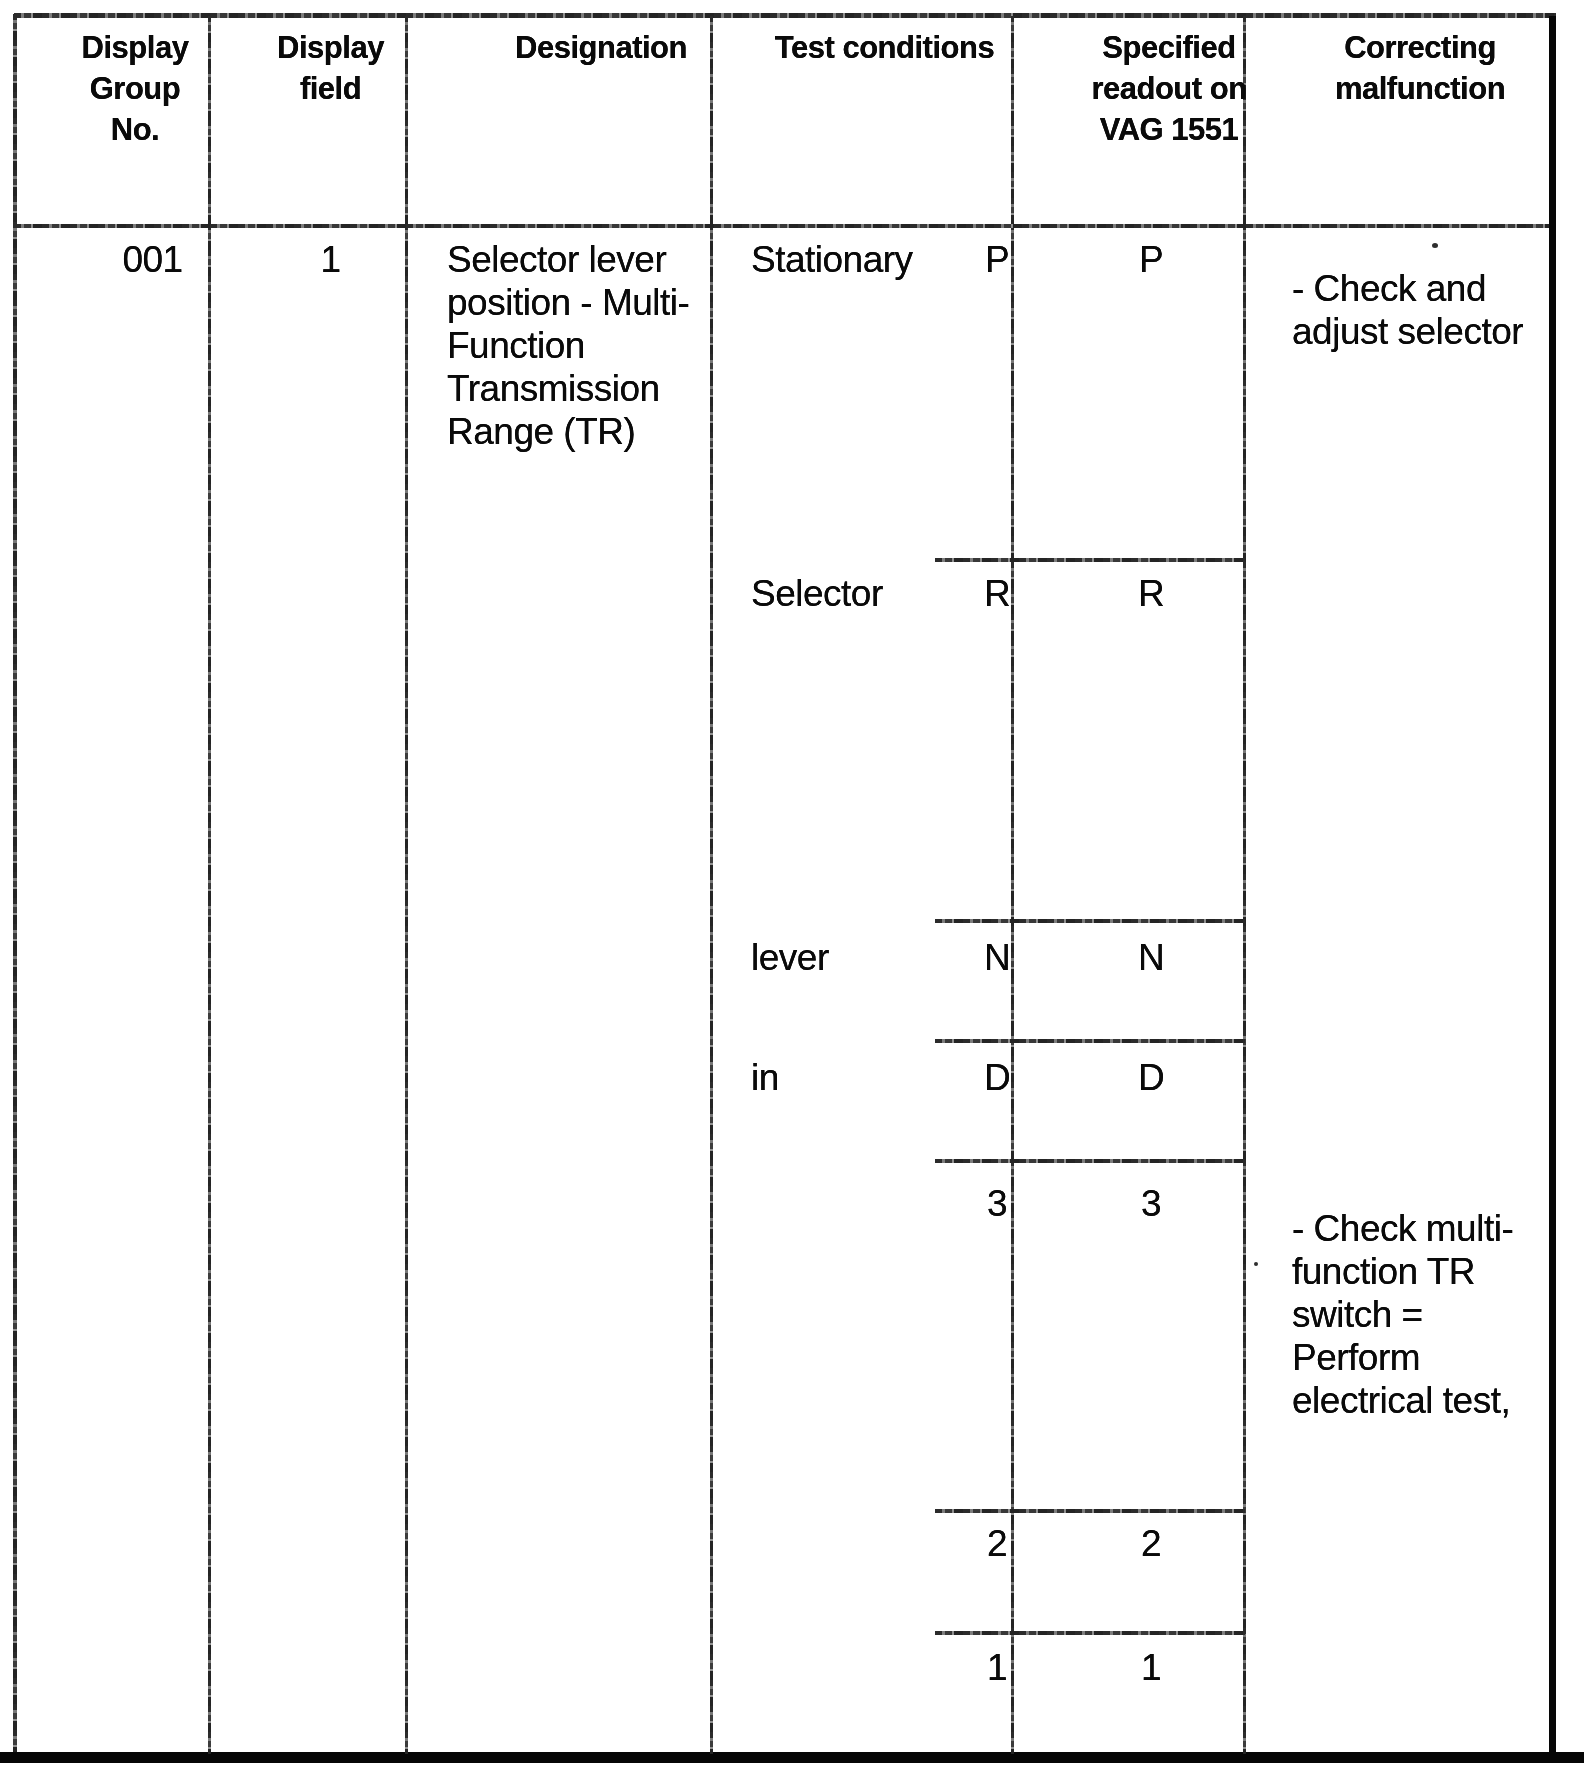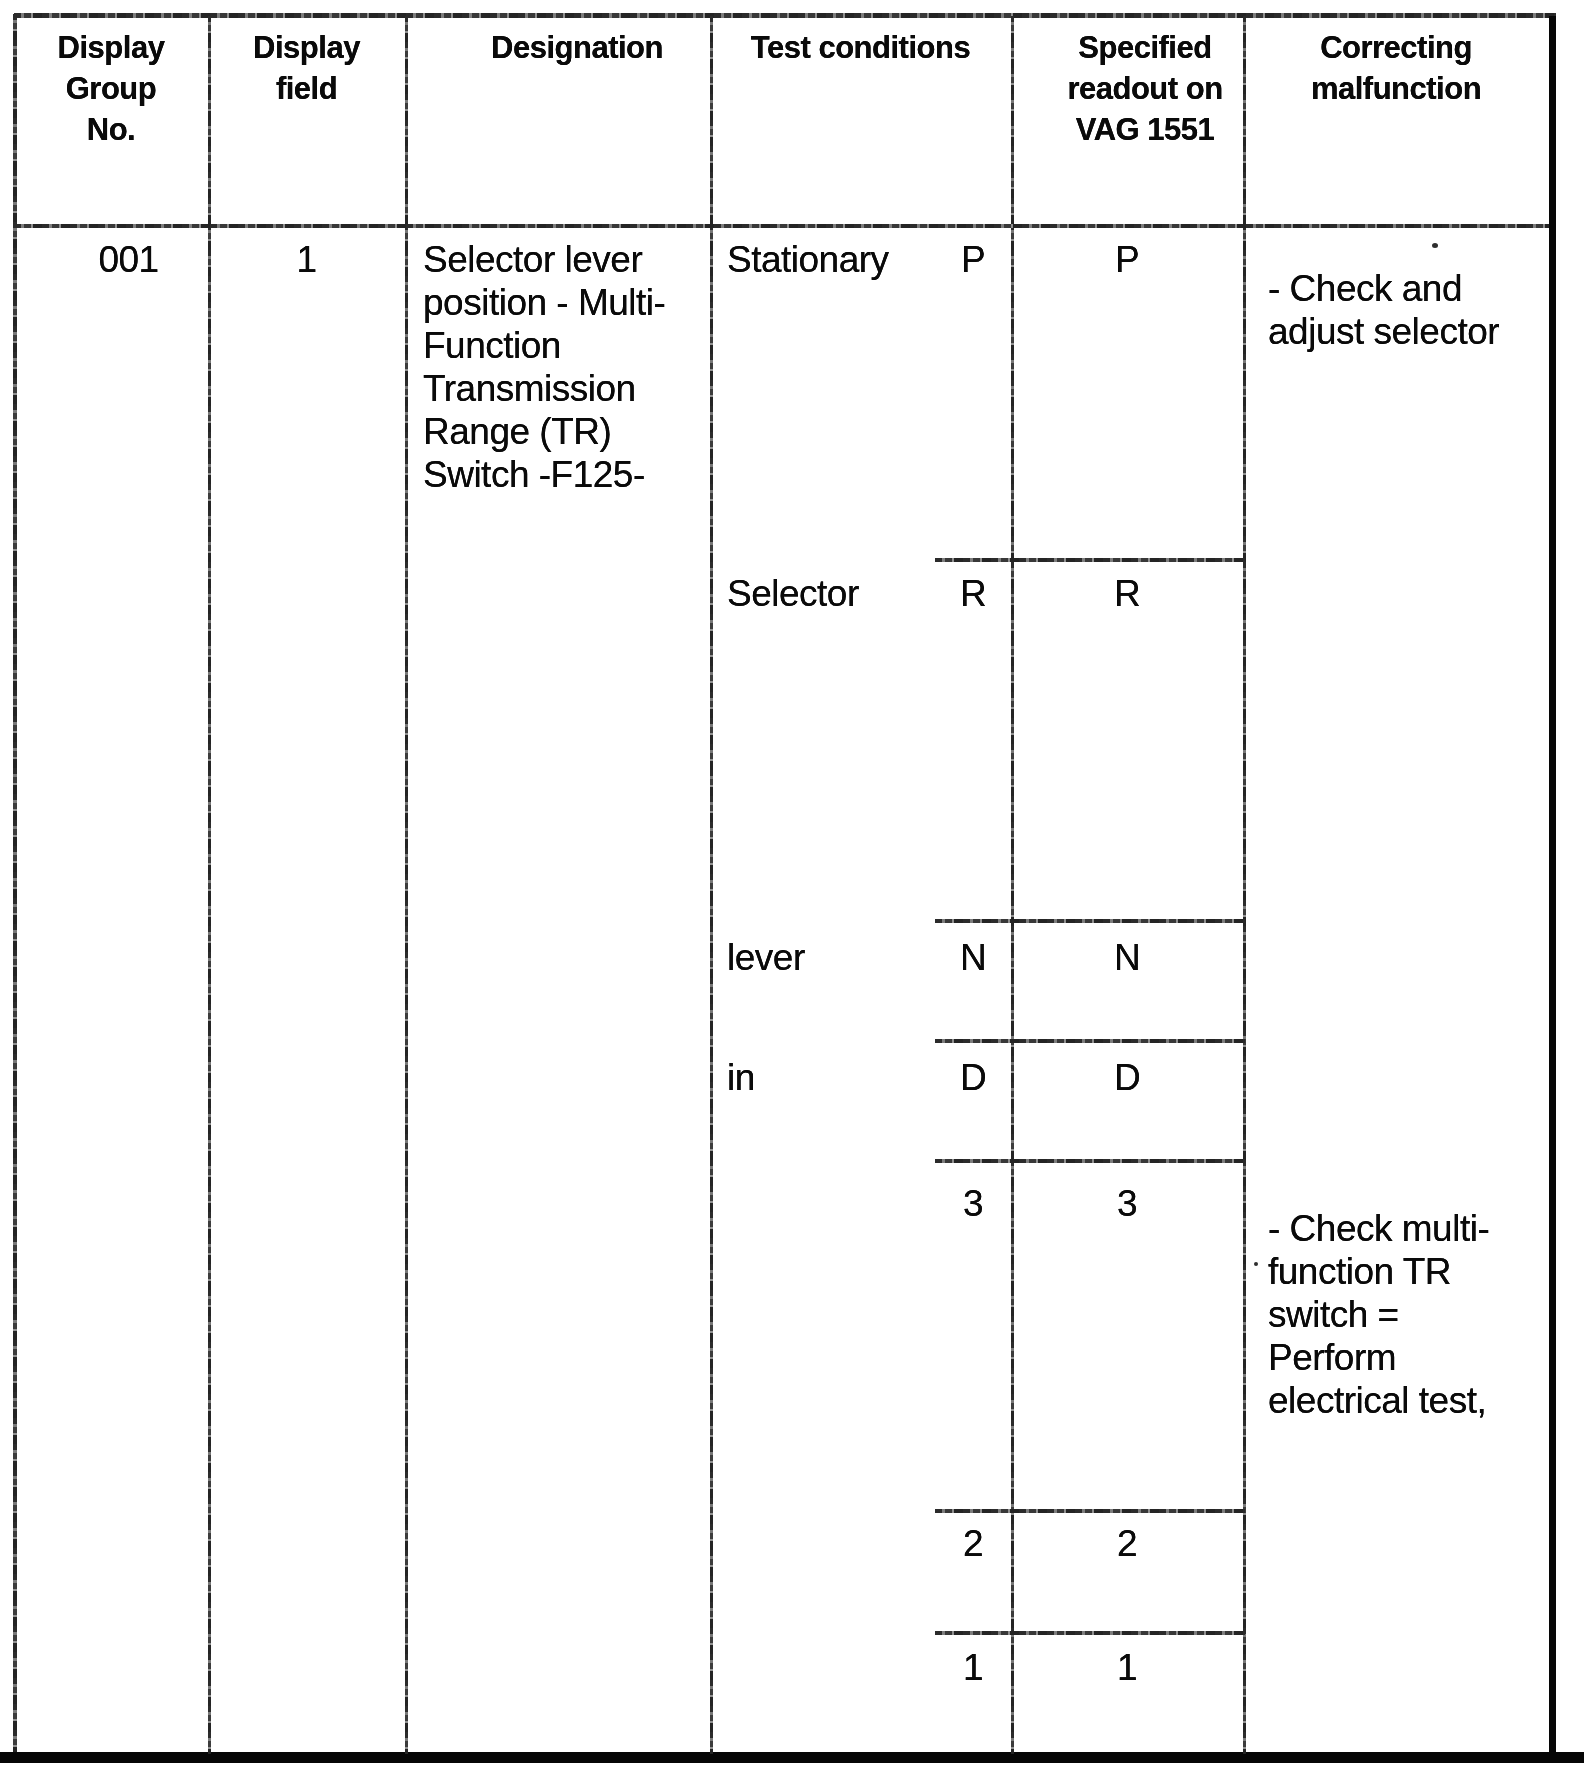--- a/index.html
+++ b/index.html
@@ -17,21 +17,21 @@
     background:repeating-linear-gradient(180deg,
       #2b2b2b 0 6px,#787878 6px 9px,#3c3c3c 9px 15px,#919191 15px 17px,#242424 17px 26px);
   }
   .hline{
     position:absolute;height:4px;
     background:repeating-linear-gradient(90deg,
       #2b2b2b 0 7px,#7d7d7d 7px 10px,#383838 10px 17px,#8f8f8f 17px 19px,#242424 19px 28px);
   }
   .solid-black{position:absolute;background:#060606;}
   
-  .cell{position:absolute;white-space:nowrap;text-shadow:0 0 .6px #000;}
+  .cell{position:absolute;white-space:nowrap;text-shadow:0 0 .6px #000;margin-left:24px;}
   .hdr{
     font-weight:700;font-size:31px;line-height:41px;
     letter-spacing:-.5px;text-align:center;
   }
   .data{
     font-weight:400;font-size:37px;line-height:43px;
     letter-spacing:-.5px;
   }
   .center{text-align:center;}
   .dot{position:absolute;background:#2e2e2e;border-radius:50%;}
@@ -88,21 +88,20 @@
 
   <div class="cell data center" style="left:14px;top:238px;width:229px;">001</div>
   <div class="cell data center" style="left:208px;top:238px;width:197px;">1</div>
 
   <div class="cell data" style="left:423px;top:238px;width:285px;">
     <div>Selector lever</div>
     <div>position - Multi-</div>
     <div>Function</div>
     <div>Transmission</div>
     <div>Range (TR)</div>
-    <div>Switch -F125-</div>
   </div>
 
   <div class="cell data" style="left:727px;top:238px;">Stationary</div>
   <div class="cell data center" style="left:935px;top:238px;width:76px;">P</div>
   <div class="cell data center" style="left:1011px;top:238px;width:232px;">P</div>
 
   <div class="cell data" style="left:727px;top:572px;">Selector</div>
   <div class="cell data center" style="left:935px;top:572px;width:76px;">R</div>
   <div class="cell data center" style="left:1011px;top:572px;width:232px;">R</div>
 

